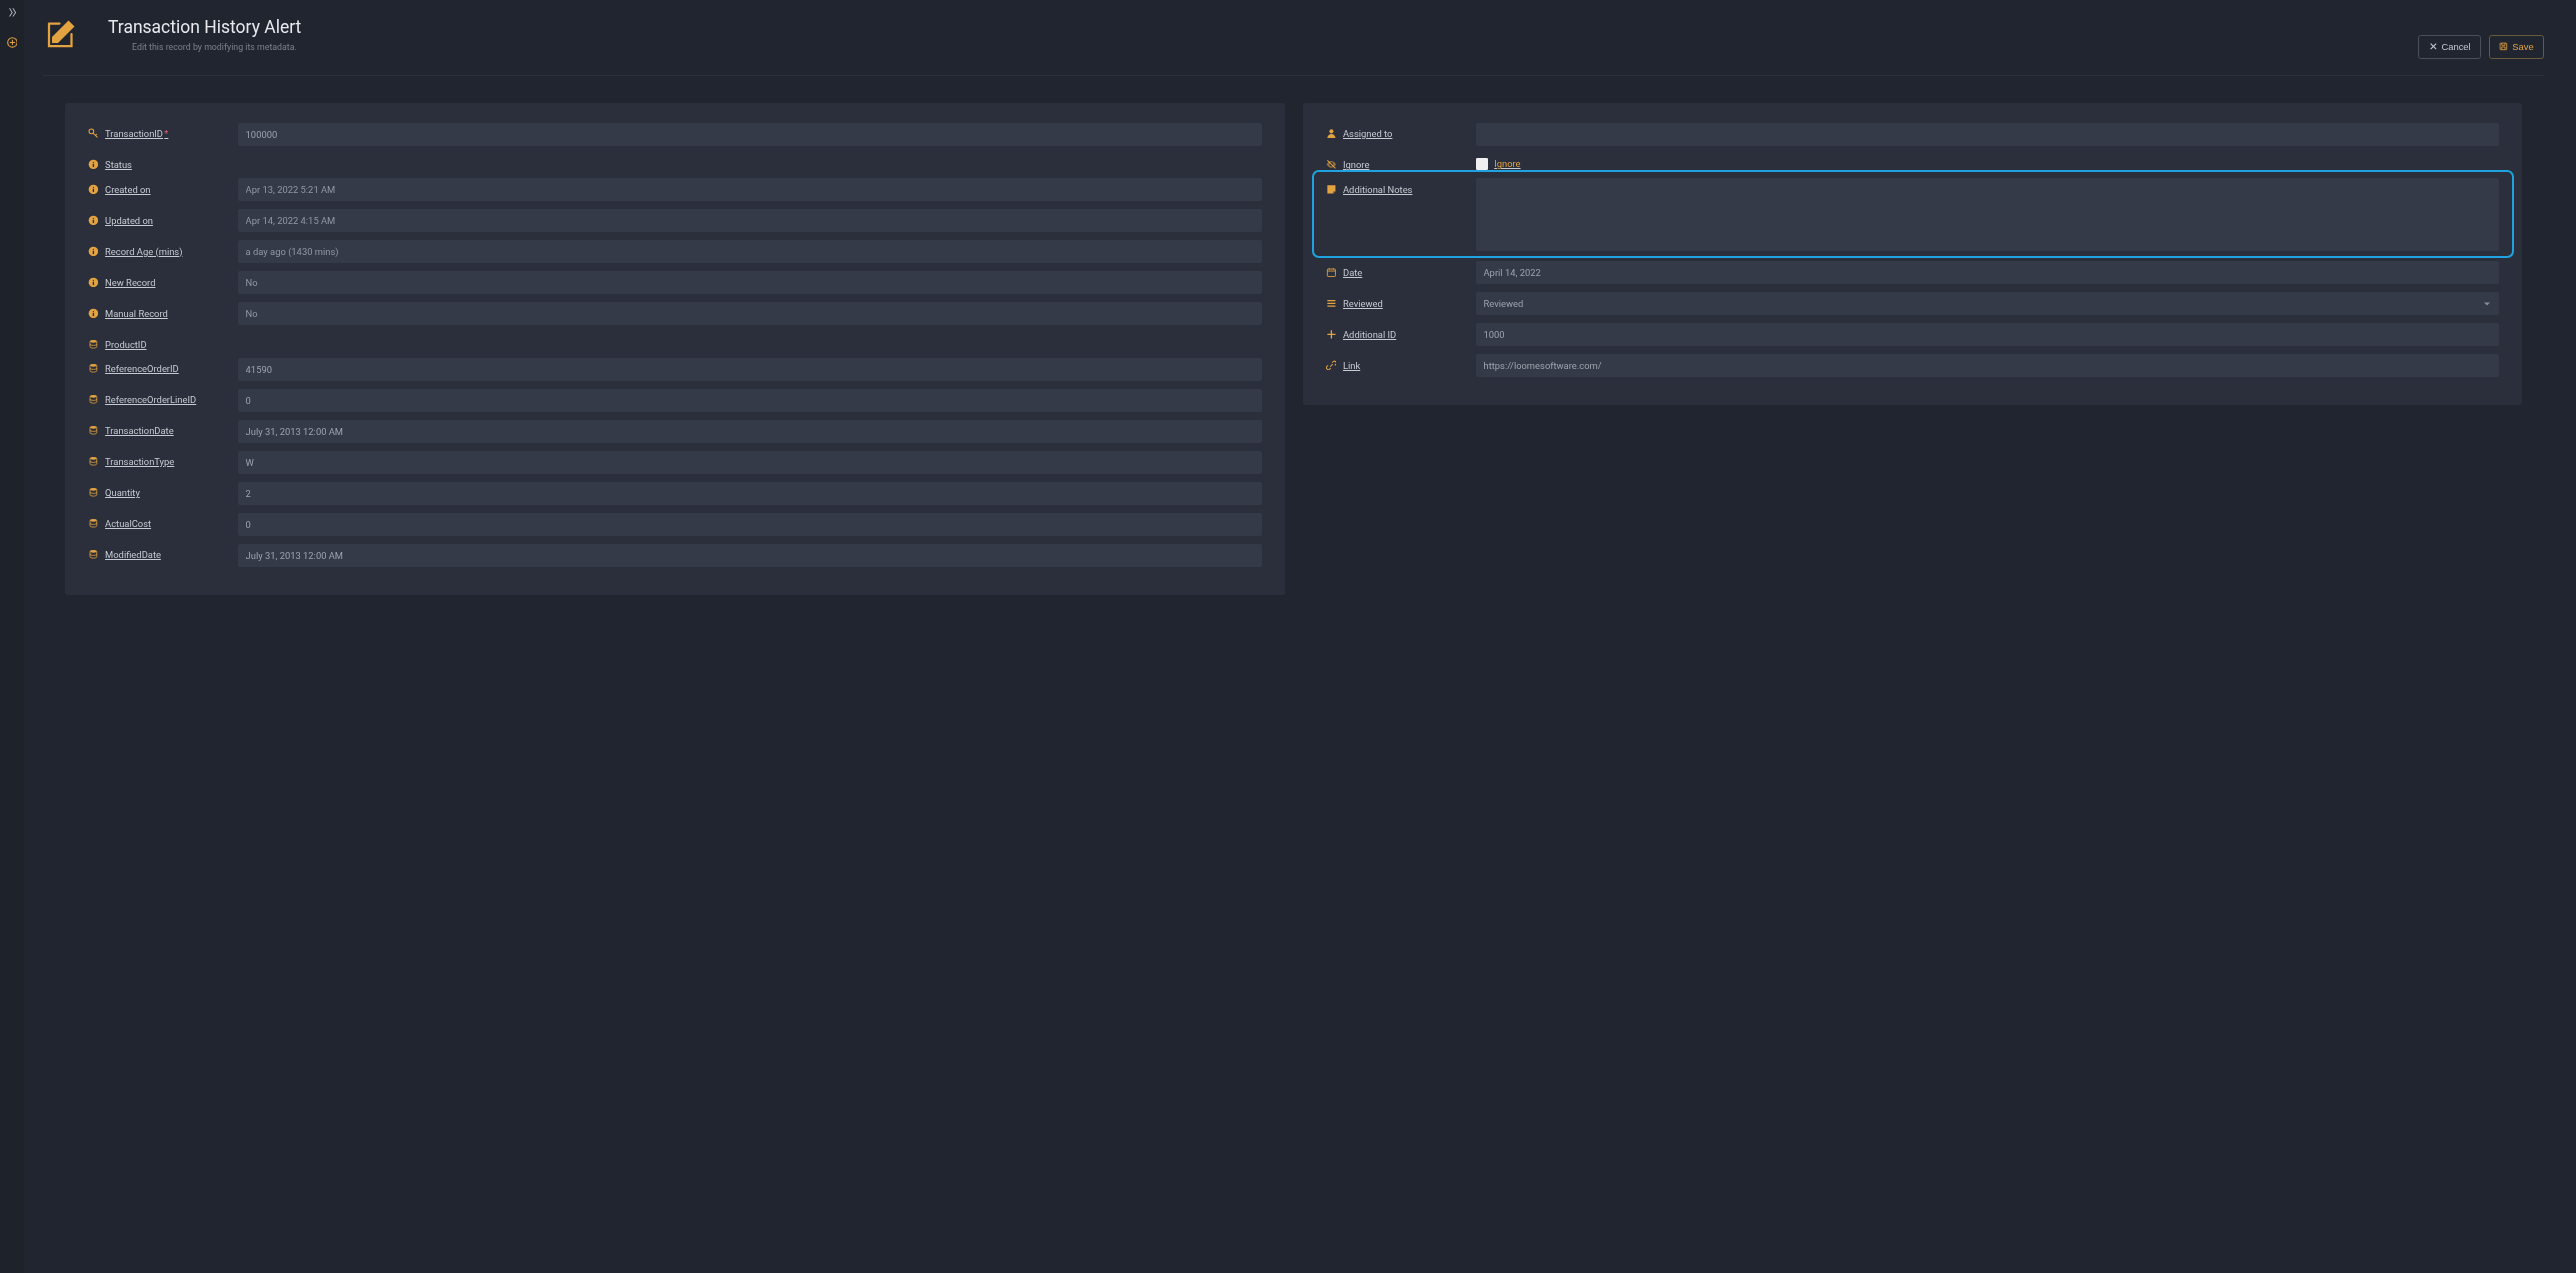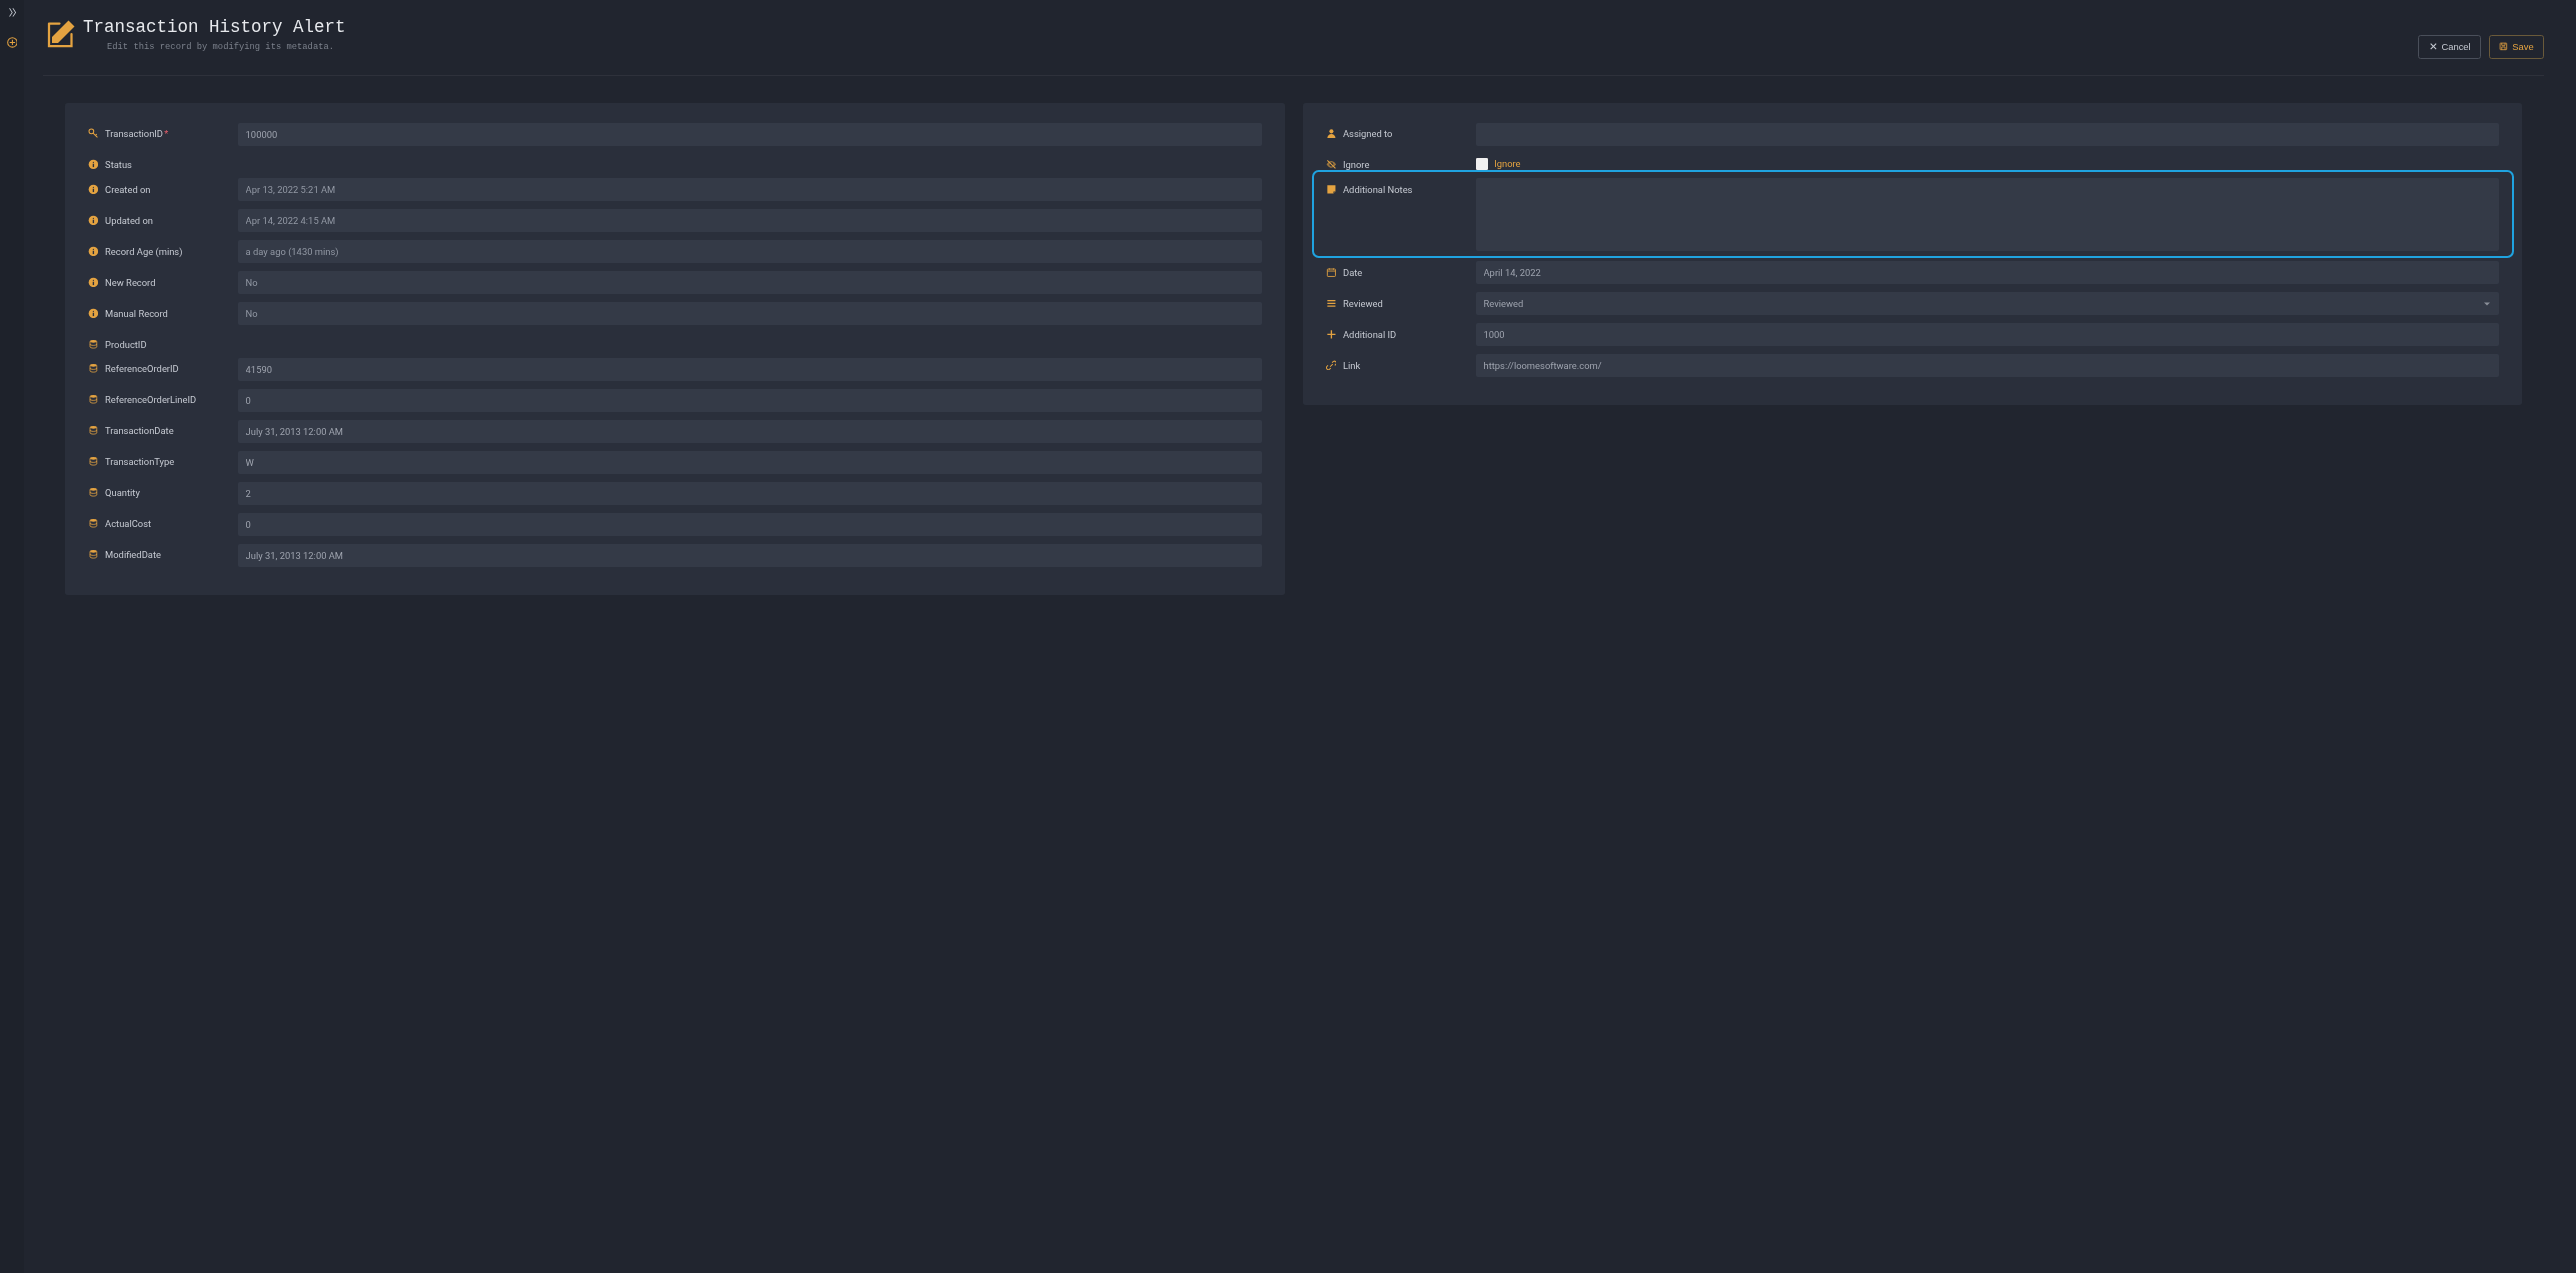--- a/index.html
+++ b/index.html
@@ -39,21 +39,21 @@
     padding: 16px 32px 27px 19px;
   }
   .header {
     display: flex;
     align-items: flex-start;
     justify-content: space-between;
     padding-bottom: 16px;
     border-bottom: 0.7px solid rgba(255,255,255,0.06);
     margin-bottom: 27px;
   }
-  .title-block { display:flex; align-items:flex-end; gap:4px;font-family:Liberation Mono, monospace; }
+  .title-block { display:flex; align-items:flex-end; gap:29px; }
   .title-icon {
     width:36px; height:36px;
     color:#e4a341;
     display:flex; align-items:center; justify-content:center;
   }
   .title-text h1 {
     color:#e7e9ed;
     font-weight:400;
     font-size:17.5px;
     line-height:1.2;
@@ -76,20 +76,21 @@
     display:inline-flex;
     align-items:center;
     gap:4px;
   }
   .btn.accent { color:#e4a341; border-color:#6a5a3a; }
   .btn svg { width:8.8px; height:8.8px; }
   .columns {
     display:flex;
     gap:18px;
     padding: 0 21.6px;
+    text-decoration: underline;
   }
   .panel {
     flex:1;
     background:#2a2f3b;
     border-radius:2.7px;
     padding: 20px 23px;
     position:relative;
   }
   .field-row {
     display:flex;

